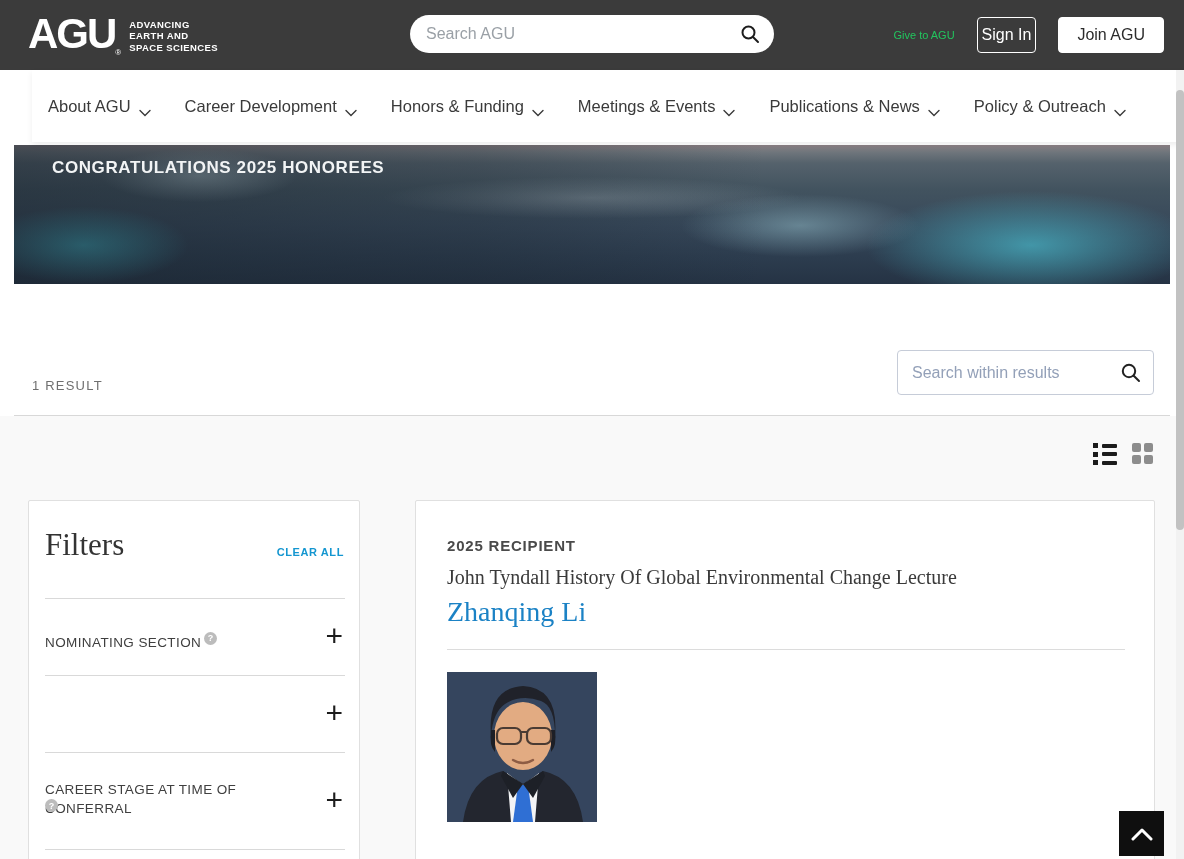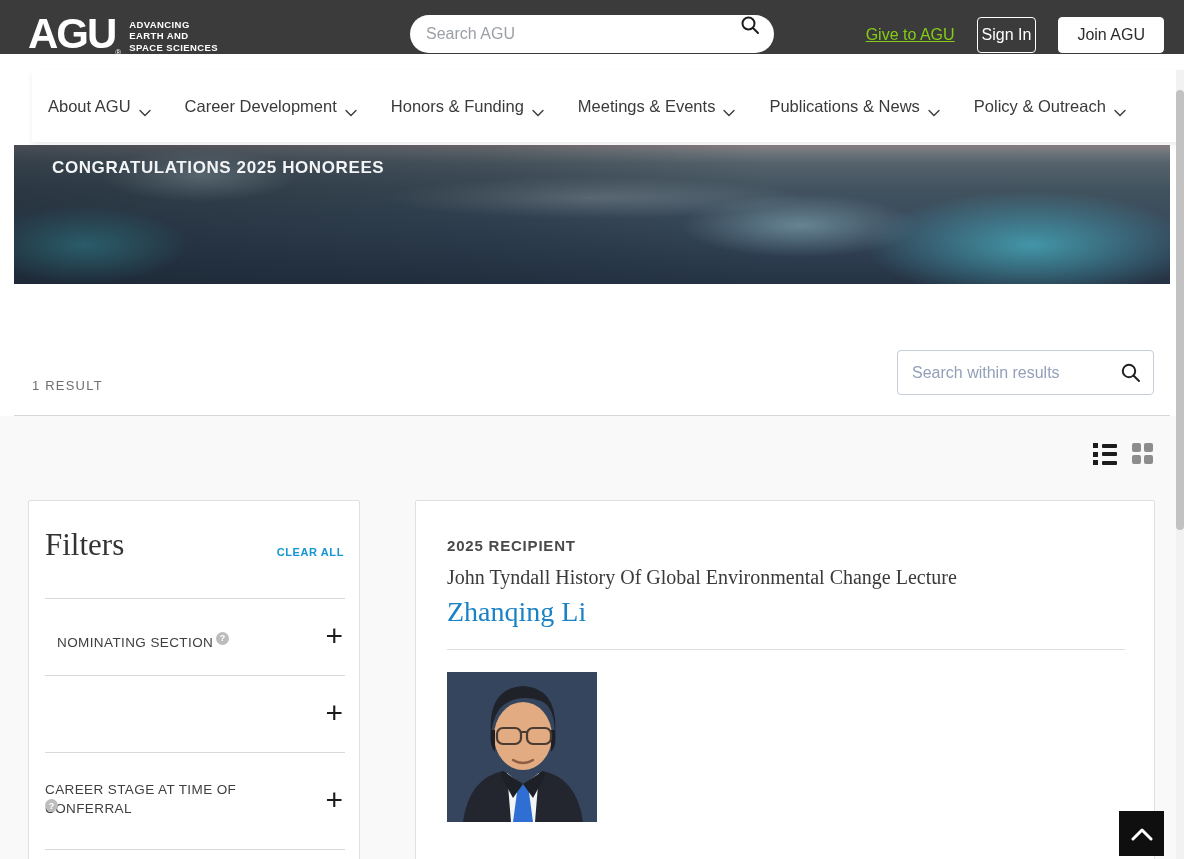--- a/index.html
+++ b/index.html
@@ -1,30 +1,30 @@
 <!DOCTYPE html>
 <html><head>
 <meta charset="utf-8">
 <style>
   * { margin:0; padding:0; box-sizing:border-box; }
   html,body { width:1184px; height:859px; overflow:hidden; }
   body { font-family:"Liberation Sans", sans-serif; background:#ffffff; position:relative; }
   #page { position:absolute; inset:0; width:1184px; height:859px; overflow:hidden; background:#fff; }
 
   
-  .header { position:absolute; left:0; top:0; width:1184px; height:54px; background:#3b3b3b; }
+  .header { position:absolute; left:0; top:0; width:1184px; height:70px; background:#3b3b3b; }
   .logo-wrap { position:absolute; left:28px; top:11px; display:flex; align-items:center; gap:8px; }
   .logo-brand { color:#fff; font-size:42px; font-weight:800; letter-spacing:-2px; line-height:46px; font-family:"Liberation Sans", sans-serif; }
   .logo-reg { color:#fff; font-size:8px; vertical-align:bottom; }
   .logo-tag { color:#fff; font-size:9.5px; font-weight:700; letter-spacing:0.4px; line-height:11.5px; padding-top:4px; }
-  .search-pill { position:absolute; left:410px; top:15px; width:364px; height:38px; background:#fff; border-radius:19px; display:flex; padding:0 14px 0 16px; }
+  .search-pill { position:absolute; left:410px; top:15px; width:364px; height:38px; background:#fff; border-radius:19px; display:flex; align-items:center; padding:0 14px 0 16px; }
   .search-pill input { flex:1; border:none; outline:none; font-size:16px; color:#333; background:transparent; font-family:"Liberation Sans", sans-serif; }
   .search-pill input::placeholder { color:#9aa0a6; }
   .hdr-right { position:absolute; right:20px; top:0; height:70px; display:flex; align-items:center; gap:22px; }
-  .give-link { color:#84cc16; font-size:16px; cursor:pointer;text-decoration:underline; }
+  .give-link { color:#22c55e; font-size:11px; cursor:pointer; }
   .btn-outline { border:1px solid #fff; color:#fff; background:transparent; border-radius:4px; font-size:16px; padding:8px 4px; cursor:pointer; font-family:"Liberation Sans", sans-serif; }
   .btn-solid { border:1px solid #fff; color:#2b2b2b; background:#fff; border-radius:4px; font-size:16px; padding:8px 18px; cursor:pointer; font-family:"Liberation Sans", sans-serif; }
 
   
   .nav { position:absolute; left:0; top:70px; width:1184px; height:72px; background:#fff; box-shadow:0 3px 6px rgba(0,0,0,0.07); display:flex; align-items:center; padding-left:16px; gap:34px; z-index:3;margin-left:32px; }
   .nav-item { display:flex; align-items:center; gap:8px; font-size:16.5px; color:#3a3a3a; cursor:pointer; }
   .chev { width:12px; height:8px; display:inline-block; }
 
   
   .hero { position:absolute; left:14px; top:145px; width:1156px; height:139px; overflow:hidden;
@@ -193,21 +193,21 @@
         <span class="sq"></span>
         <span class="sq"></span>
     </div>
   </div>
 
   <div class="filters-card">
     <div class="filters-head">Filters</div>
     <div class="clear-all">CLEAR ALL</div>
     <div class="f-div" style="top:97px;"></div>
 
-    <div class="f-group-label" style="top:131px;margin-left:12px;">
+    <div class="f-group-label" style="top:131px;">
       <span>NOMINATING SECTION</span><span class="qbadge">?</span>
     </div>
     <div class="plus" style="top:122px;">+</div>
     <div class="f-div" style="top:174px;"></div>
 
     <div class="plus" style="top:199px;">+</div>
     <div class="f-div" style="top:251px;"></div>
 
     <div class="f-group-label" style="top:279px;">
       <span>CAREER STAGE AT TIME OF CONFERRAL</span>

